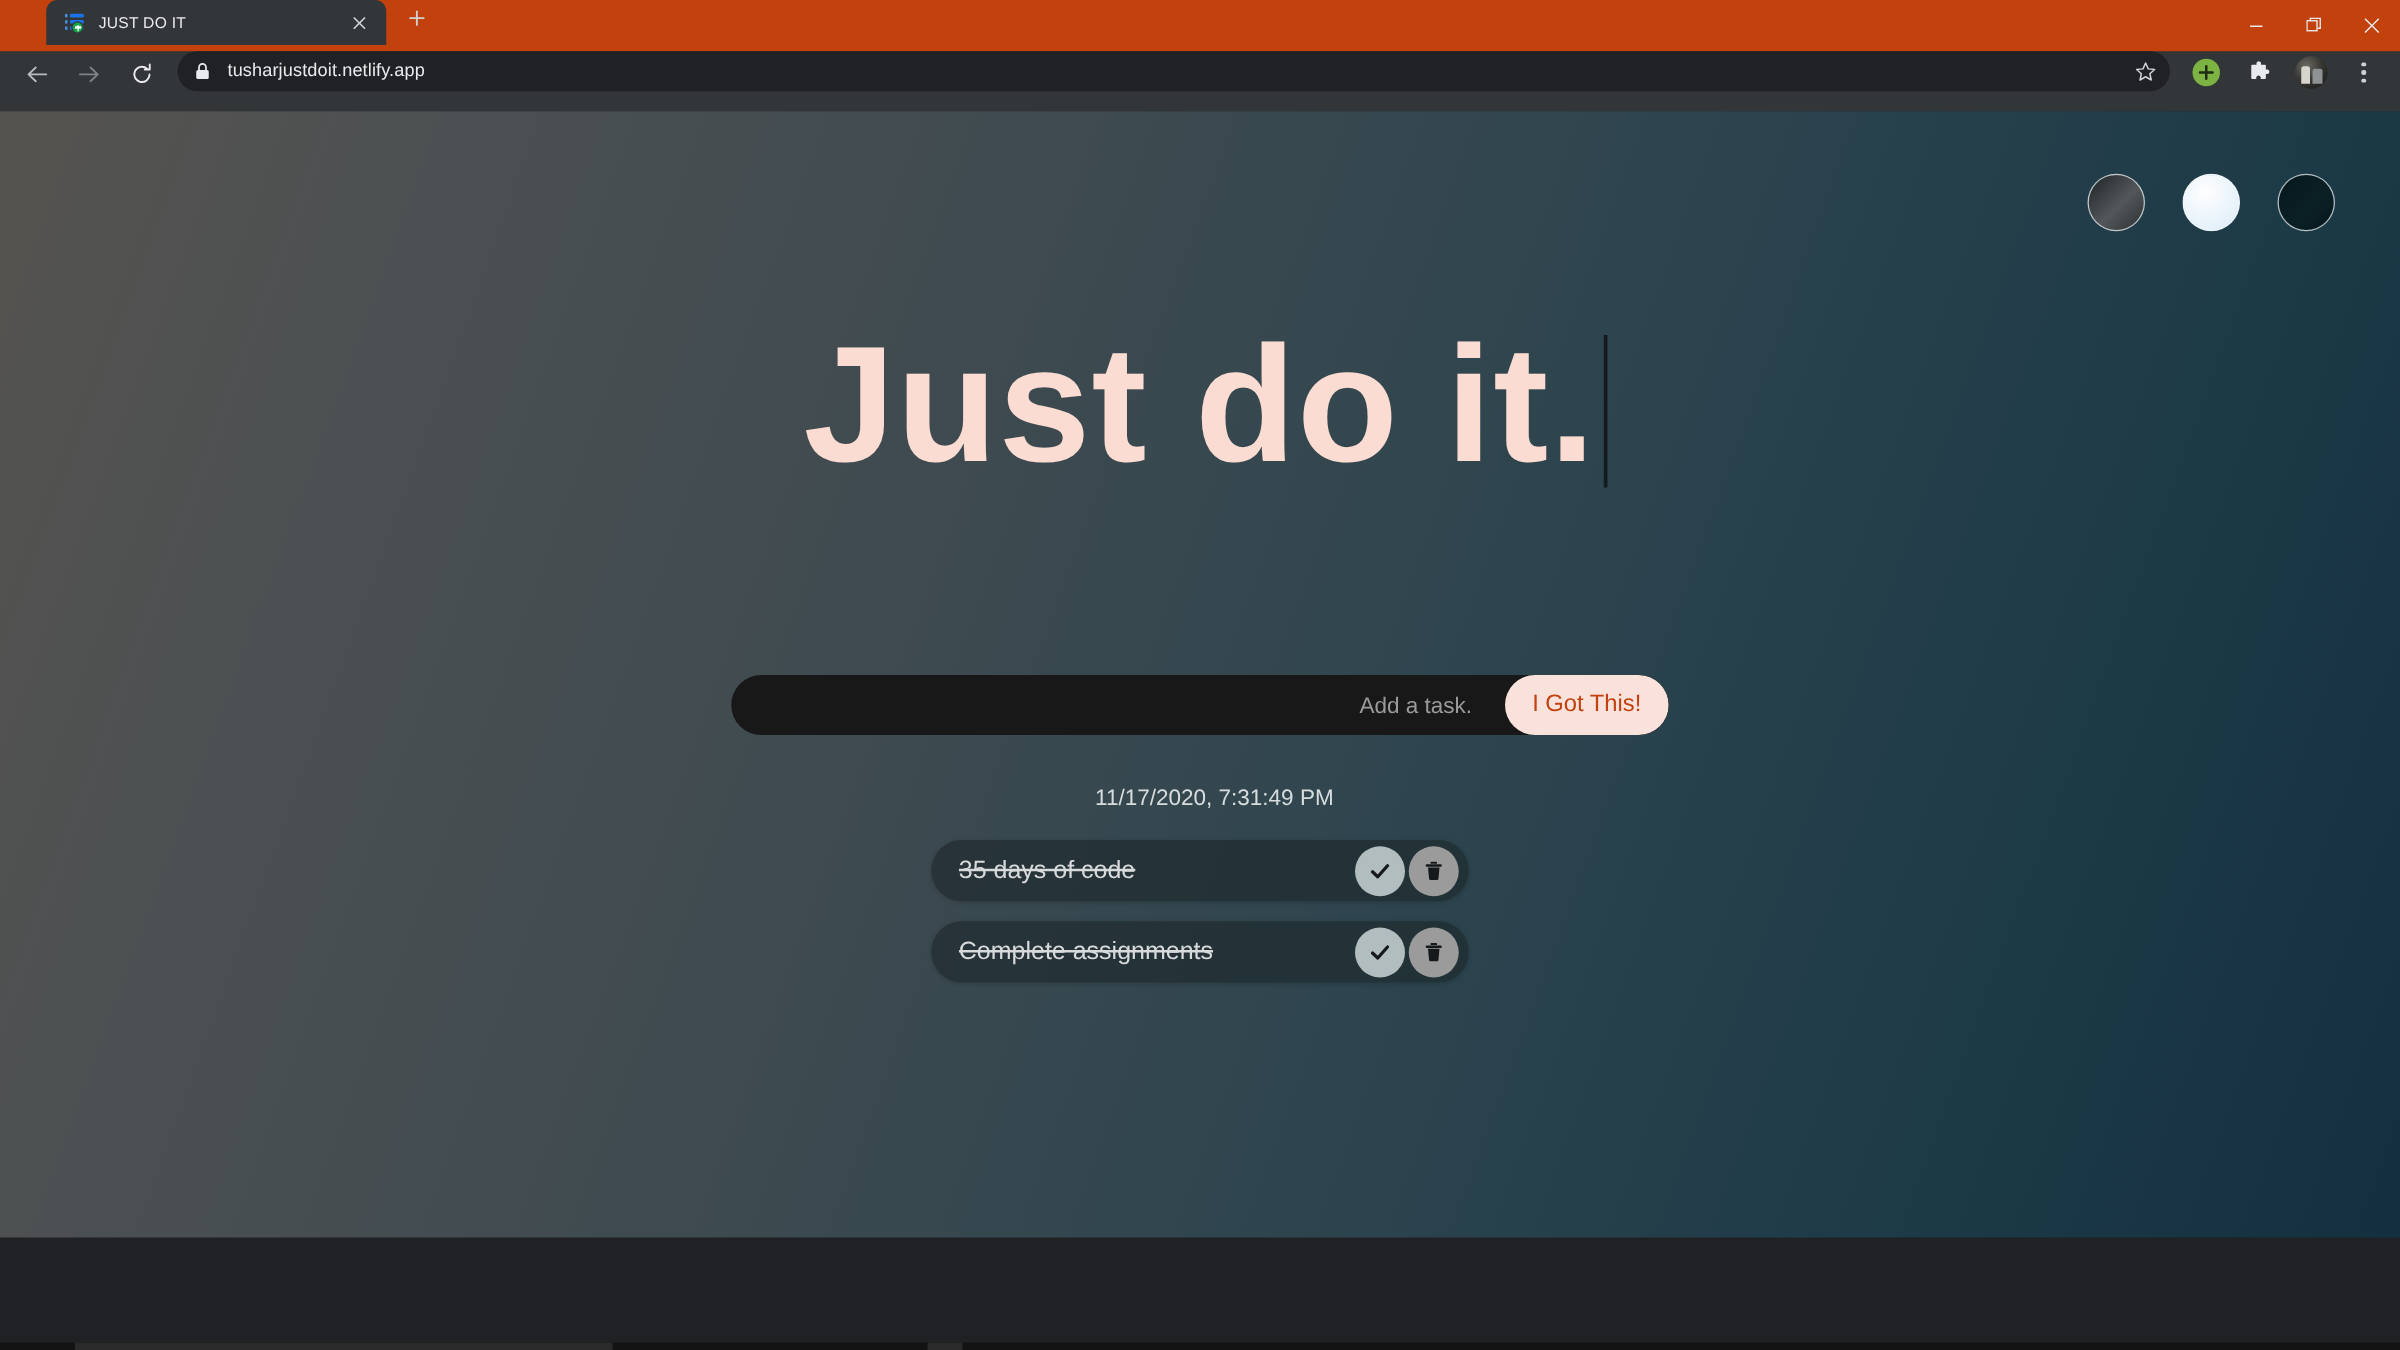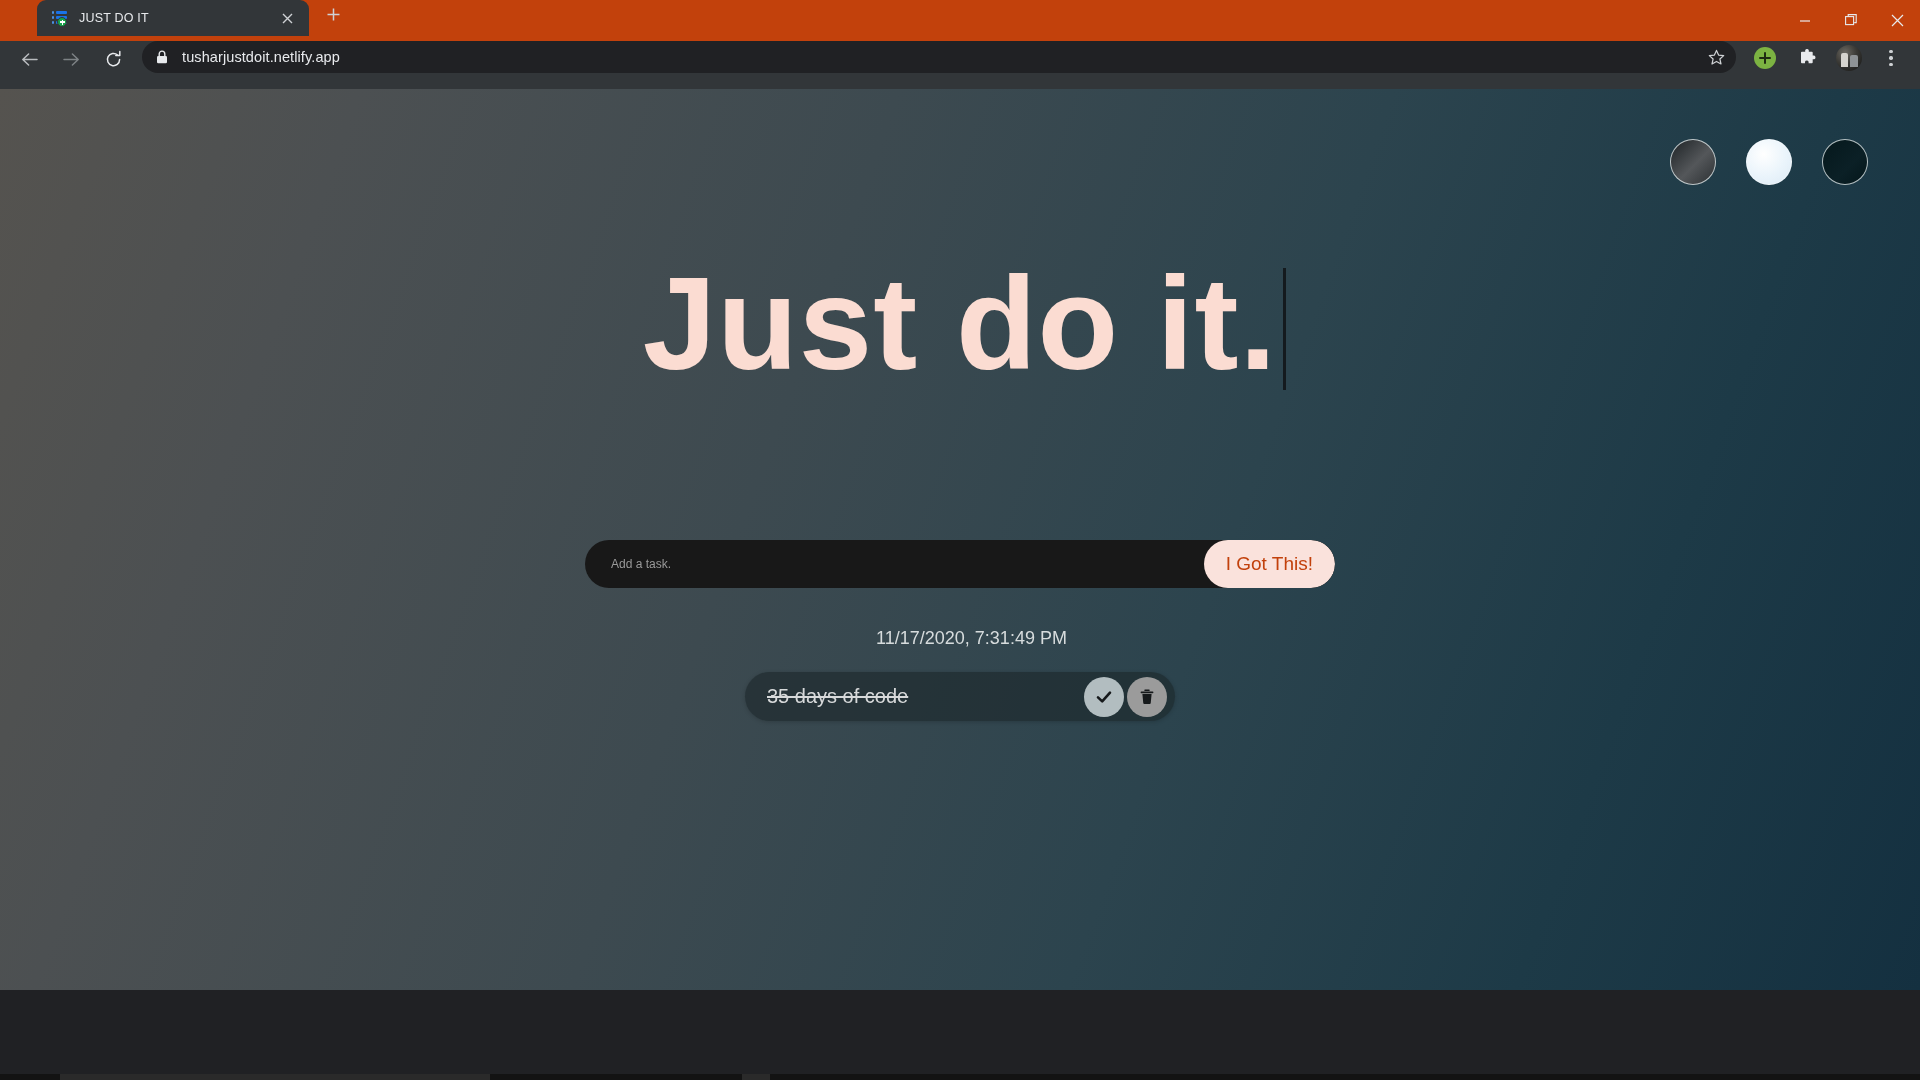--- a/index.html
+++ b/index.html
@@ -133,22 +133,23 @@
   }
 
   .taskform {
     position:absolute; left:50%; transform:translateX(-50%); top:451px;
     width:750px; height:48px;
     background:#181818; border-radius:24px;
     display:flex; align-items:center; overflow:hidden;
   }
   .taskinput {
     flex:1; height:100%; background:transparent; border:0; outline:none;
-    padding:0 26px; color:#14b8a6; font-size:12px;
+    padding:0 26px; color:#14b8a6; font-size:18px;
     font-family:"Liberation Sans", sans-serif;
+    text-align:right;
   }
   .taskinput::placeholder { color:#9a9a9a; }
   .gotbtn {
     height:48px; padding:0 22px;
     background:#fae2dc; color:#c2410c;
     border:0; border-radius:24px;
     font-size:19px; font-family:"Liberation Sans", sans-serif;
     cursor:pointer; white-space:nowrap;
   }
 
@@ -319,20 +320,35 @@
             </svg>
         </button>
         <button class="task-btn btn-trash">
           <svg width="20" height="20" viewBox="0 0 20 20">
             <rect x="7.4" y="2.4" width="5.2" height="1.6" rx=".5" fill="#16191b"></rect>
             <rect x="3.6" y="4.4" width="12.8" height="1.9" rx=".8" fill="#16191b"></rect>
             <path d="M5.4 6.9 h9.2 l-.85 9.1 a1.1 1.1 0 0 1 -1.1 1 H7.35 a1.1 1.1 0 0 1 -1.1 -1 Z" fill="#16191b"></path>
           </svg>
         </button>
       </div>
+      <div class="task">
+        <span class="task-text">Complete assignments</span>
+        <button class="task-btn btn-check">
+          <svg width="20" height="20" viewBox="0 0 20 20">
+              <path d="M4 10.4 L8.2 14.4 L16 5.6" stroke="#16191b" stroke-width="2.6" fill="none" stroke-linecap="round" stroke-linejoin="round"></path>
+            </svg>
+        </button>
+        <button class="task-btn btn-trash">
+          <svg width="20" height="20" viewBox="0 0 20 20">
+            <rect x="7.4" y="2.4" width="5.2" height="1.6" rx=".5" fill="#16191b"></rect>
+            <rect x="3.6" y="4.4" width="12.8" height="1.9" rx=".8" fill="#16191b"></rect>
+            <path d="M5.4 6.9 h9.2 l-.85 9.1 a1.1 1.1 0 0 1 -1.1 1 H7.35 a1.1 1.1 0 0 1 -1.1 -1 Z" fill="#16191b"></path>
+          </svg>
+        </button>
+      </div>
     </div>
   </div>
 
   <div class="taskbar">
     <div class="tb-seg" style="left:60px;width:430px;"></div>
     <div class="tb-seg" style="left:742px;width:28px;"></div>
   </div>
 </div>
 
 </body></html>

